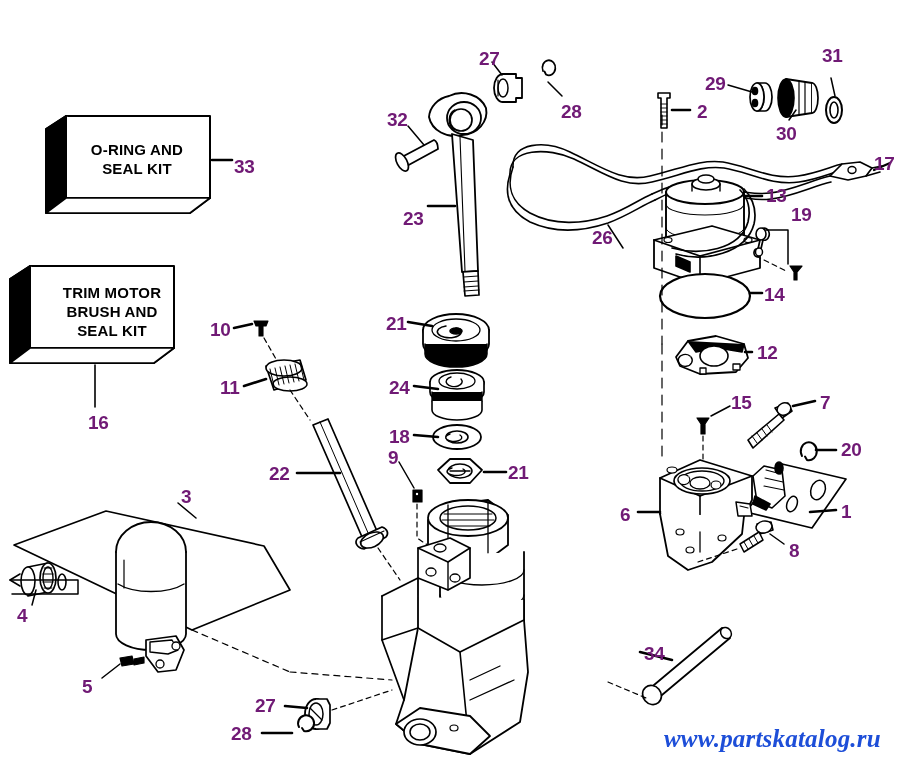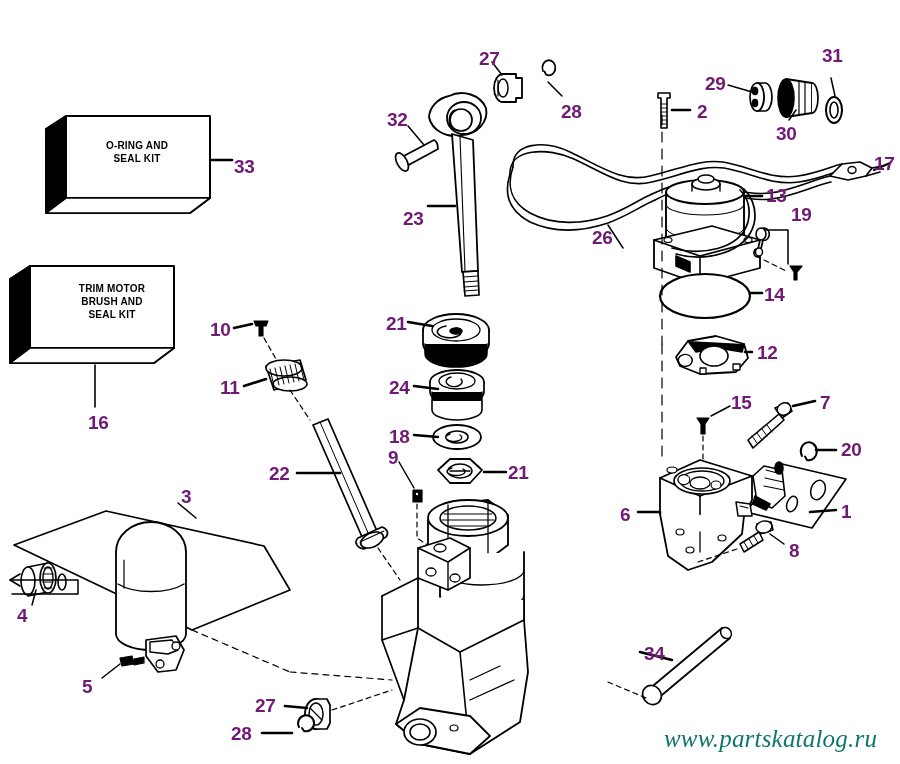--- a/index.html
+++ b/index.html
@@ -29,34 +29,34 @@
     font-size: 19px;
     color: #701a75;
     line-height: 1;
     white-space: nowrap;
     letter-spacing: -0.3px;
   }
   .kit-label {
     position: absolute;
     font-family: "Liberation Sans", sans-serif;
     font-weight: bold;
-    font-size: 10px;
+    font-size: 15px;
     color: #000000;
     text-align: center;
     line-height: 1.28;
     white-space: pre;
     letter-spacing: 0.2px;
   }
   .watermark {
     position: absolute;
     font-family: "Liberation Serif", serif;
-    font-weight: normal;
+    font-weight: bold;
     font-style: italic;
     font-size: 25px;
-    color: #0f766e;
+    color: #1d4ed8;
     letter-spacing: 0.2px;
     white-space: nowrap;
   }
 </style>
 </head>
 <body>
 
 <div id="diagram-root">
 
   <svg id="diagram-svg" viewBox="0 0 900 764">

